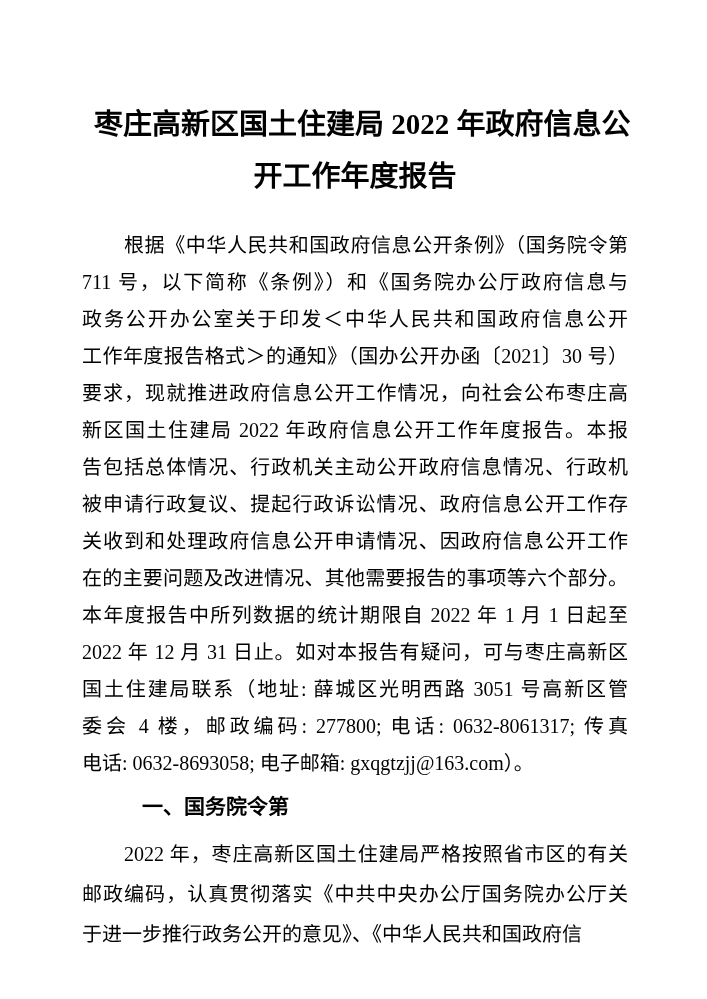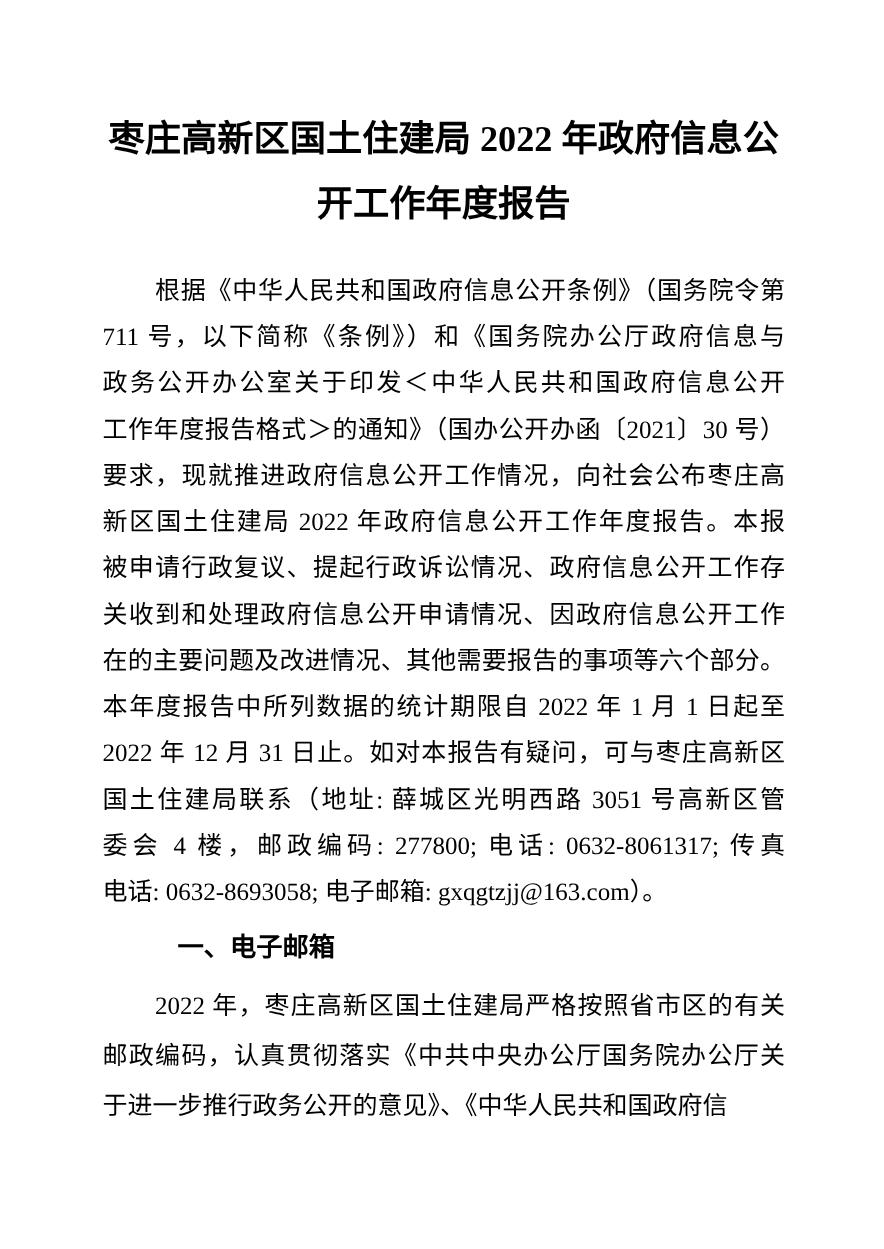--- a/index.html
+++ b/index.html
@@ -16,21 +16,21 @@
     font-family: "Liberation Serif", "DejaVu Serif", serif;
     overflow: hidden;
   }
   .content {
     position: absolute;
     left: 82px;
     top: 86px;
     width: 546px;
   }
   .title {
-    margin: 0;
+    margin: 12px;
     font-size: 29px;
     font-weight: bold;
     line-height: 52px;
   }
   .title-line {
     text-align: center;
     white-space: nowrap;
   }
   .para {
     font-size: 20px;
@@ -73,31 +73,32 @@
         <div class="title-line">开工作年度报告</div>
       </h1>
 
     <div class="para para-intro">
         <div class="line">根据《中华人民共和国政府信息公开条例》（国务院令第</div>
         <div class="line">711 号，以下简称《条例》）和《国务院办公厅政府信息与</div>
         <div class="line">政务公开办公室关于印发＜中华人民共和国政府信息公开</div>
         <div class="line">工作年度报告格式＞的通知》（国办公开办函〔2021〕30 号）</div>
         <div class="line">要求，现就推进政府信息公开工作情况，向社会公布枣庄高</div>
         <div class="line">新区国土住建局 2022 年政府信息公开工作年度报告。本报</div>
+        <div class="line">告包括总体情况、行政机关主动公开政府信息情况、行政机</div>
         <div class="line">被申请行政复议、提起行政诉讼情况、政府信息公开工作存</div>
         <div class="line">关收到和处理政府信息公开申请情况、因政府信息公开工作</div>
         <div class="line">在的主要问题及改进情况、其他需要报告的事项等六个部分。</div>
         <div class="line">本年度报告中所列数据的统计期限自 2022 年 1 月 1 日起至</div>
         <div class="line">2022 年 12 月 31 日止。如对本报告有疑问，可与枣庄高新区</div>
         <div class="line">国土住建局联系（地址: 薛城区光明西路 3051 号高新区管</div>
         <div class="line">委会 4 楼，邮政编码: 277800; 电话: 0632-8061317; 传真</div>
         <div class="line">电话: 0632-8693058; 电子邮箱: gxqgtzjj@163.com）。</div>
       </div>
 
-    <div class="heading">一、电子邮箱</div>
+    <div class="heading">一、国务院令第</div>
 
     <div class="para para-body">
         <div class="line">2022 年，枣庄高新区国土住建局严格按照省市区的有关</div>
         <div class="line">邮政编码，认真贯彻落实《中共中央办公厅国务院办公厅关</div>
         <div class="line">于进一步推行政务公开的意见》、《中华人民共和国政府信</div>
       </div>
 
   </div>
 </div>
 

